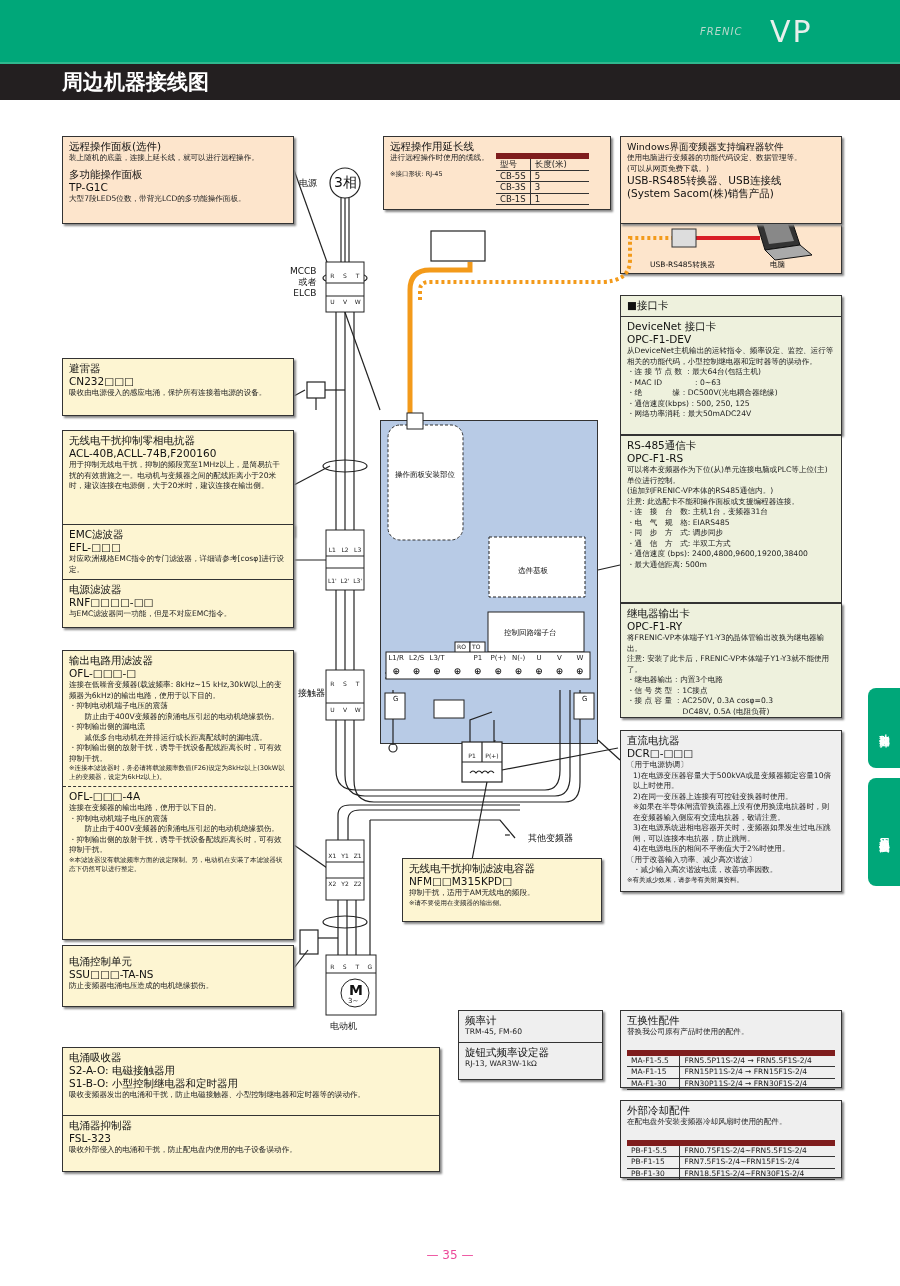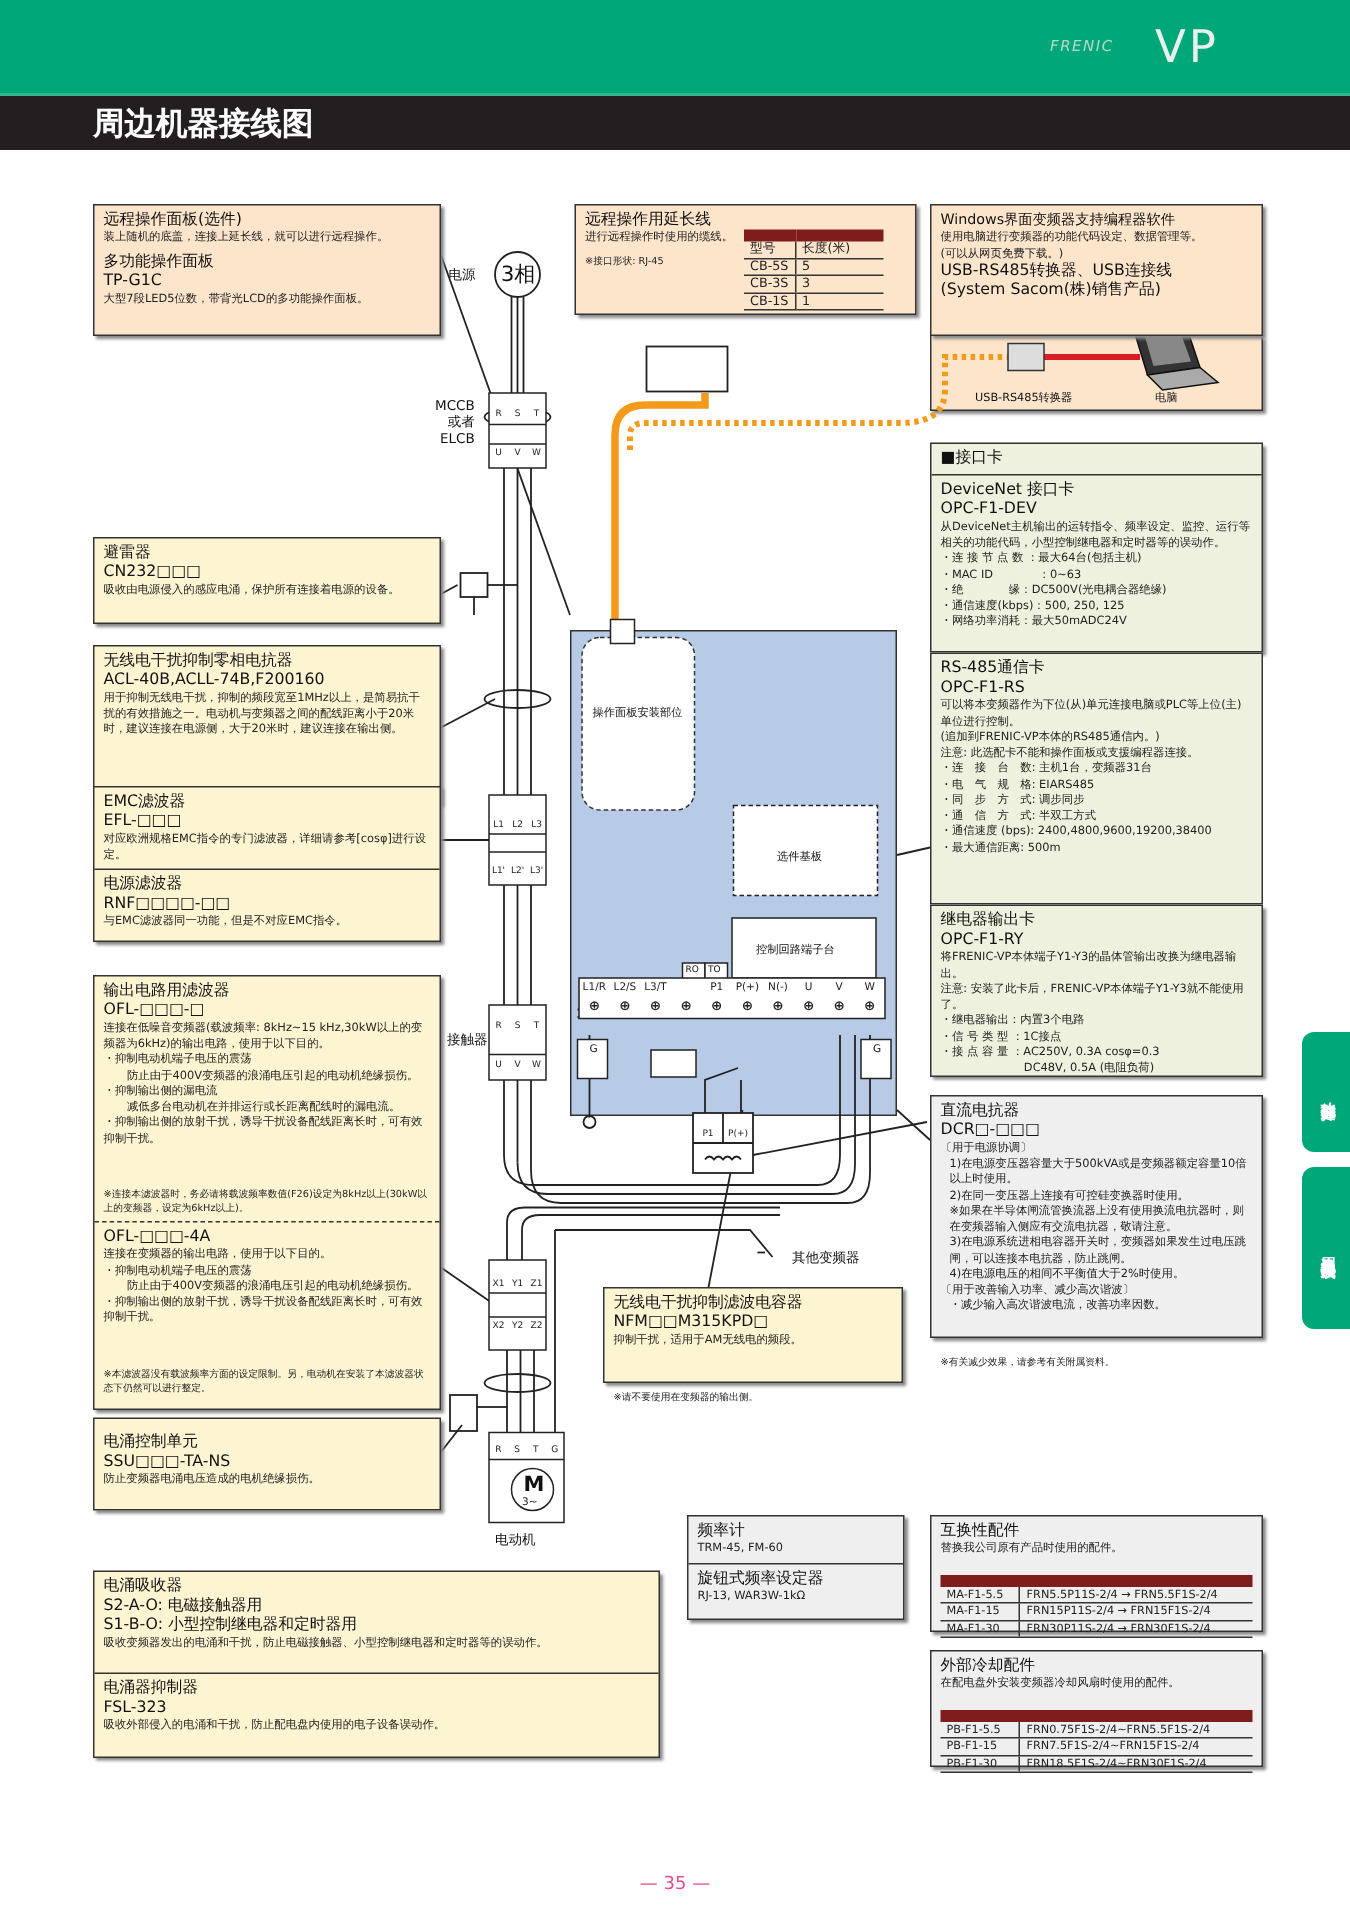--- a/index.html
+++ b/index.html
@@ -10,26 +10,26 @@
   .brand-big{position:absolute;left:770px;top:14px;font-size:30px;color:#e8efec;font-family:"DejaVu Sans",sans-serif;letter-spacing:2px;}
   .titlebar{position:absolute;left:0;top:64px;width:900px;height:36px;background:#231f20;}
   .title{position:absolute;left:62px;top:68px;font-size:21px;font-weight:bold;color:#fff;}
   .box{position:absolute;border:1px solid #333;box-shadow:2px 2px 2px #888;box-sizing:border-box;padding:3px 6px;font-size:8px;line-height:10.5px;}
   .peach{background:#fde5cc;}
   .yellow{background:#fdf5d2;}
   .green{background:#eef1dd;}
   .gray{background:#efefef;}
   .h1{font-size:10.5px;line-height:13px;color:#111;}
   .p{font-size:7.6px;line-height:10.5px;color:#222;}
-  .note{font-size:6.5px;line-height:9px;color:#222;margin-top:28px;}
+  .note{font-size:6.5px;line-height:9px;color:#222;}
   .sep{border-top:1px solid #333;margin:4px -6px 3px -6px;}
   .sepd{border-top:1px dashed #333;margin:4px -6px 3px -6px;}
   table.t{border-collapse:collapse;font-size:8.5px;}
   table.t td{padding:0 4px;border-bottom:1px solid #333;}
-  table.t tr:first-child td{border-top:8px solid #7f1d1d;}
+  table.t tr:first-child td{border-top:6px solid #7f1d1d;}
   table.t td + td{border-left:1px solid #333;}
   .inv{position:absolute;left:380px;top:420px;width:218px;height:324px;background:#b8cbe6;border:1px solid #333;box-sizing:border-box;}
   .lbl{position:absolute;font-size:9px;color:#111;}
   .tab{position:absolute;left:868px;width:32px;background:#00a779;border-radius:8px 0 0 8px;color:#fff;font-size:10px;font-weight:bold;writing-mode:vertical-rl;text-align:center;display:flex;align-items:center;justify-content:center;letter-spacing:1px;}
   .pagenum{position:absolute;left:0;width:900px;top:1248px;text-align:center;font-size:12px;color:#ec4899;}
   svg{position:absolute;left:0;top:0;}
 </style>
 </head>
 <body>
 

